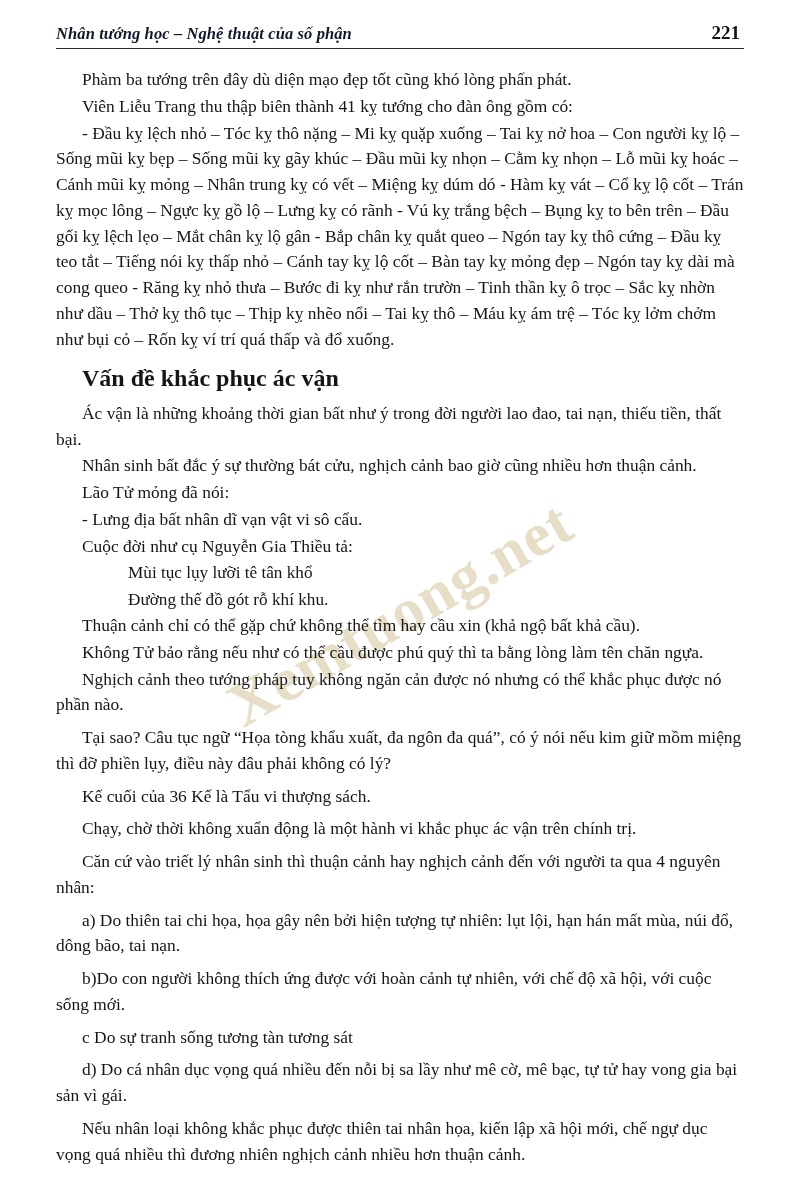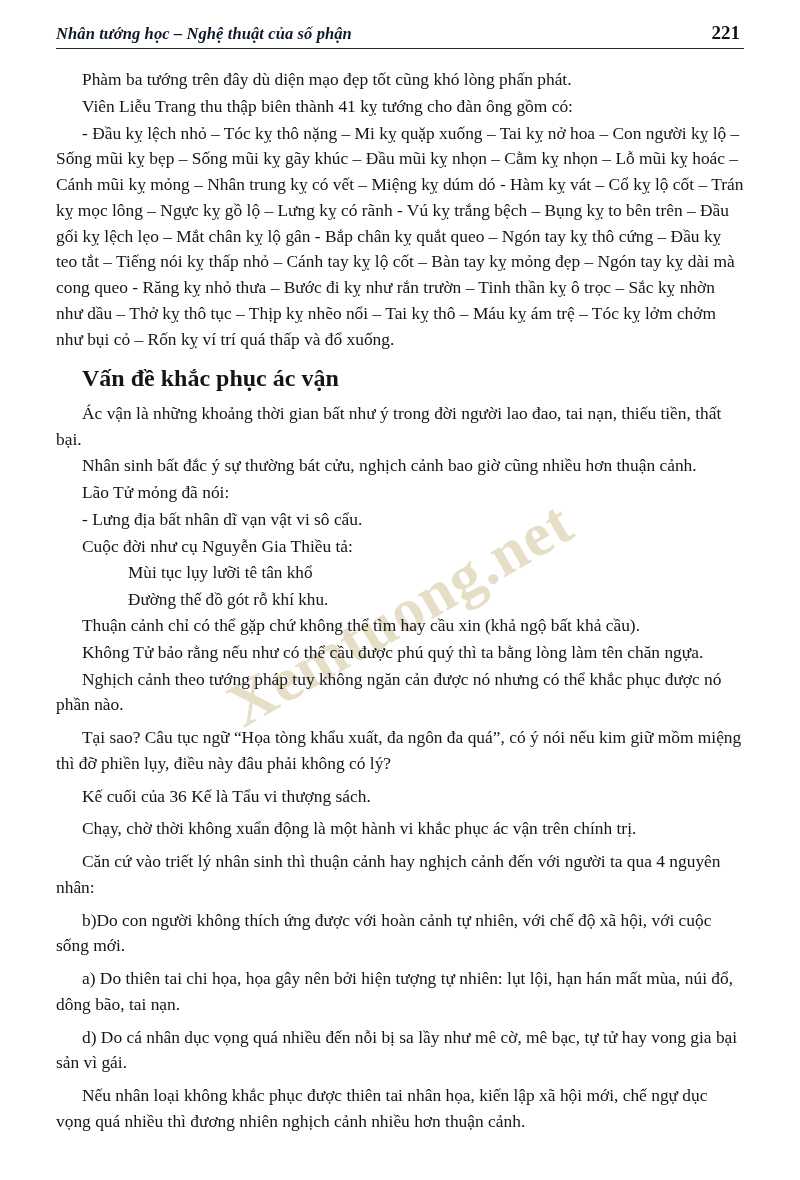--- a/index.html
+++ b/index.html
@@ -127,20 +127,21 @@
       <p class="verse">Mùi tục lụy lưỡi tê tân khổ</p>
       <p class="verse">Đường thế đồ gót rỗ khí khu.</p>
 
       <p class="indent">Thuận cảnh chỉ có thể gặp chứ không thể tìm hay cầu xin (khả ngộ bất khả cầu).</p>
       <p class="indent">Không Tử bảo rằng nếu như có thể cầu được phú quý thì ta bằng lòng làm tên chăn ngựa.</p>
       <p class="indent">Nghịch cảnh theo tướng pháp tuy không ngăn cản được nó nhưng có thể khắc phục được nó phần nào.</p>
       <p class="indent spaced">Tại sao? Câu tục ngữ “Họa tòng khẩu xuất, đa ngôn đa quá”, có ý nói nếu kim giữ mồm miệng thì đỡ phiền lụy, điều này đâu phải không có lý?</p>
       <p class="indent spaced">Kế cuối của 36 Kế là Tẩu vi thượng sách.</p>
       <p class="indent spaced">Chạy, chờ thời không xuẩn động là một hành vi khắc phục ác vận trên chính trị.</p>
       <p class="indent spaced">Căn cứ vào triết lý nhân sinh thì thuận cảnh hay nghịch cảnh đến với người ta qua 4 nguyên nhân:</p>
+      <p class="indent spaced">a) Do thiên tai chi họa, họa gây nên bởi hiện tượng tự nhiên: lụt lội, hạn hán mất mùa, núi đổ, dông bão, tai nạn.</p>
       <p class="indent spaced">b)Do con người không thích ứng được với hoàn cảnh tự nhiên, với chế độ xã hội, với cuộc sống mới.</p>
-      <p class="indent spaced">a) Do thiên tai chi họa, họa gây nên bởi hiện tượng tự nhiên: lụt lội, hạn hán mất mùa, núi đổ, dông bão, tai nạn.</p>
+      <p class="indent spaced">c Do sự tranh sống tương tàn tương sát</p>
       <p class="indent spaced">d) Do cá nhân dục vọng quá nhiều đến nỗi bị sa lầy như mê cờ, mê bạc, tự tử hay vong gia bại sản vì gái.</p>
       <p class="indent spaced">Nếu nhân loại không khắc phục được thiên tai nhân họa, kiến lập xã hội mới, chế ngự dục vọng quá nhiều thì đương nhiên nghịch cảnh nhiều hơn thuận cảnh.</p>
 
     </div>
   </div>
 </div>
 
 </body></html>

